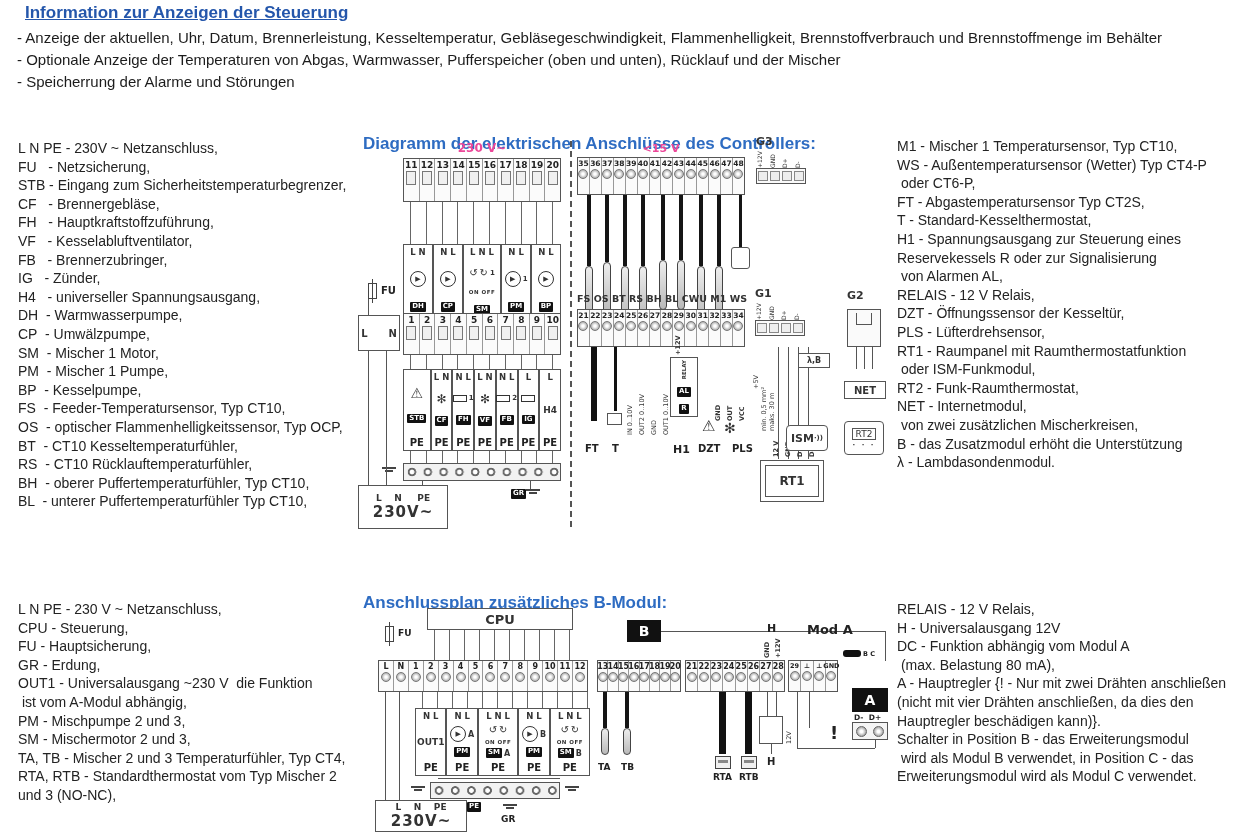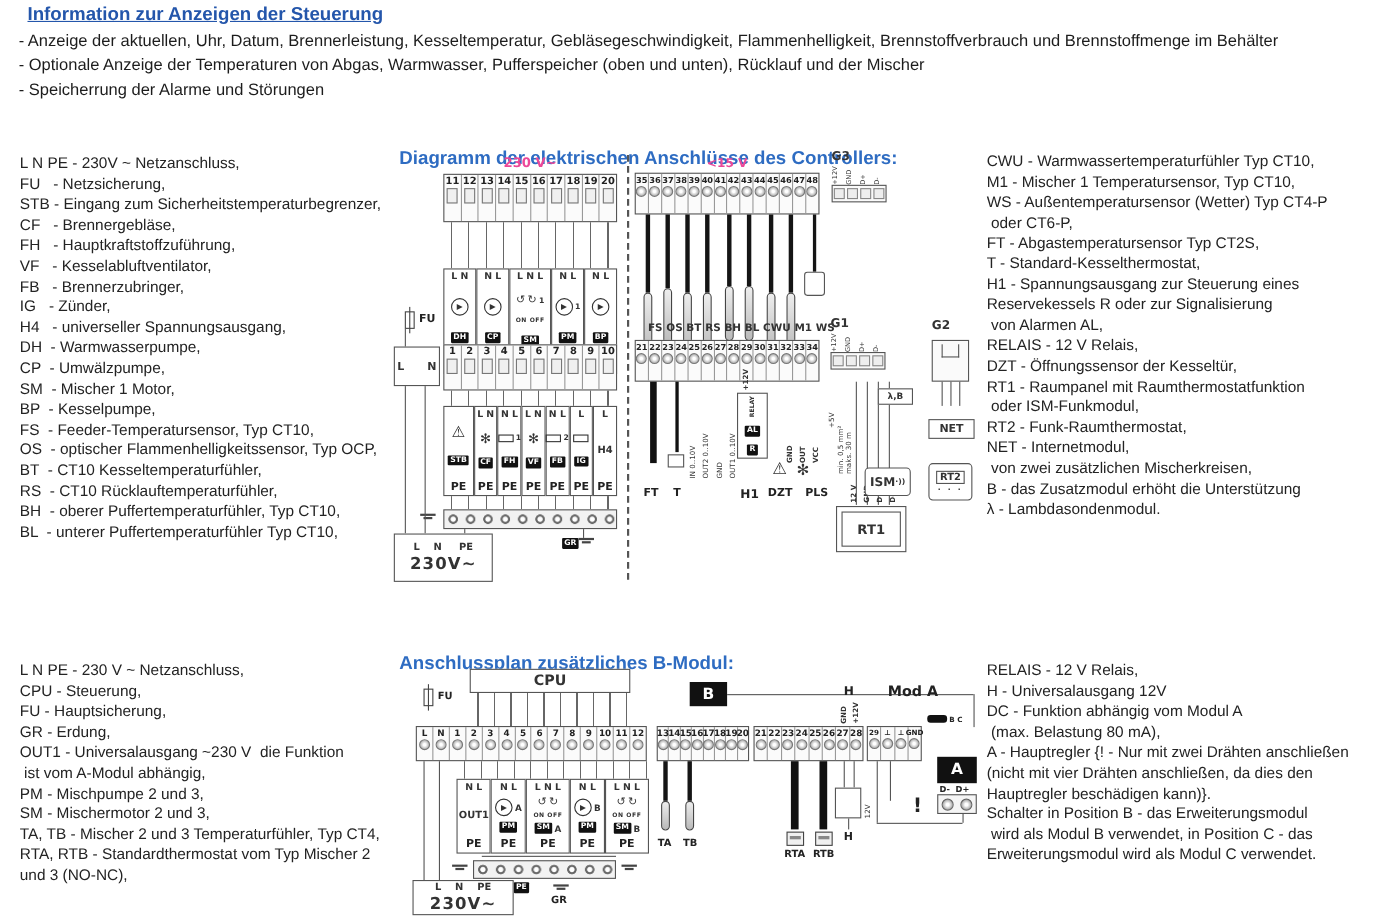--- a/index.html
+++ b/index.html
@@ -68,21 +68,21 @@
            background-image:radial-gradient(circle at 8px 50%,#fff 2px,#666 2.8px 4px,transparent 4.6px);
            background-size:15.8px 100%;background-repeat:repeat-x;}
   .gnd{position:absolute;width:14px;height:9px;}
   .gnd::before{content:"";position:absolute;top:0;left:0;right:0;height:2px;background:#444;}
   .gnd::after{content:"";position:absolute;top:3px;left:3px;right:3px;height:2px;background:#444;
               box-shadow:0 3px 0 -2px #444;}
   .sensor{position:absolute;top:62px;width:8px;height:132px;}
   .sensor::before{content:"";position:absolute;left:2px;top:0;width:4px;height:54%;background:#151515;}
   .sensor::after{content:"";position:absolute;left:0;top:54%;width:100%;height:42%;border:1px solid #444;
                  border-radius:4px;background:linear-gradient(#eee,#b9b9b9);box-sizing:border-box;}
-  .sensrow{position:absolute;display:flex;justify-content:space-between;font-weight:bold;font-size:9.5px;margin-left:12px;}
+  .sensrow{position:absolute;display:flex;justify-content:space-between;font-weight:bold;font-size:9.5px;}
   .vt{position:absolute;writing-mode:vertical-rl;transform:rotate(180deg);font-size:6.5px;color:#333;}
   .vtb{font-weight:bold;}
   .gconn{position:absolute;}
   .glabel{font-weight:bold;font-size:11px;text-align:left;}
   .gpins{display:flex;height:20px;}
   .gpin{flex:1;writing-mode:vertical-rl;transform:rotate(180deg);font-size:6px;color:#333;text-align:left;overflow:hidden;}
   .gbox{border:1.5px solid #555;height:16px;background:#fafafa;display:flex;box-sizing:border-box;}
   .gbox i{flex:1;border-right:1px solid #999;margin:2px 1px;background:#eee;border:1px solid #888;}
   .rj{position:absolute;border:1.5px solid #555;background:#fafafa;box-sizing:border-box;}
   .rj::after{content:"";display:block;width:14px;height:11px;border:1px solid #555;border-top:none;margin:3px auto 0;}
@@ -125,40 +125,41 @@
       <span class="legline">STB - Eingang zum Sicherheitstemperaturbegrenzer,</span>
       <span class="legline">CF   - Brennergebläse,</span>
       <span class="legline">FH   - Hauptkraftstoffzuführung,</span>
       <span class="legline">VF   - Kesselabluftventilator,</span>
       <span class="legline">FB   - Brennerzubringer,</span>
       <span class="legline">IG   - Zünder,</span>
       <span class="legline">H4   - universeller Spannungsausgang,</span>
       <span class="legline">DH  - Warmwasserpumpe,</span>
       <span class="legline">CP  - Umwälzpumpe,</span>
       <span class="legline">SM  - Mischer 1 Motor,</span>
+      <span class="legline">PM  - Mischer 1 Pumpe,</span>
       <span class="legline">BP  - Kesselpumpe,</span>
       <span class="legline">FS  - Feeder-Temperatursensor, Typ CT10,</span>
       <span class="legline">OS  - optischer Flammenhelligkeitssensor, Typ OCP,</span>
       <span class="legline">BT  - CT10 Kesseltemperaturfühler,</span>
       <span class="legline">RS  - CT10 Rücklauftemperaturfühler,</span>
       <span class="legline">BH  - oberer Puffertemperaturfühler, Typ CT10,</span>
       <span class="legline">BL  - unterer Puffertemperaturfühler Typ CT10,</span>
     </div>
   <div class="leg" id="leg-r1">
-      <span class="legline">CWU - Warmwassertemperaturfühler Typ CT10,</span>
       <span class="legline">M1 - Mischer 1 Temperatursensor, Typ CT10,</span>
       <span class="legline">WS - Außentemperatursensor (Wetter) Typ CT4-P</span>
       <span class="legline"> oder CT6-P,</span>
       <span class="legline">FT - Abgastemperatursensor Typ CT2S,</span>
       <span class="legline">T - Standard-Kesselthermostat,</span>
       <span class="legline">H1 - Spannungsausgang zur Steuerung eines</span>
       <span class="legline">Reservekessels R oder zur Signalisierung</span>
       <span class="legline"> von Alarmen AL,</span>
       <span class="legline">RELAIS - 12 V Relais,</span>
       <span class="legline">DZT - Öffnungssensor der Kesseltür,</span>
+      <span class="legline">PLS - Lüfterdrehsensor,</span>
       <span class="legline">RT1 - Raumpanel mit Raumthermostatfunktion</span>
       <span class="legline"> oder ISM-Funkmodul,</span>
       <span class="legline">RT2 - Funk-Raumthermostat,</span>
       <span class="legline">NET - Internetmodul,</span>
       <span class="legline"> von zwei zusätzlichen Mischerkreisen,</span>
       <span class="legline">B - das Zusatzmodul erhöht die Unterstützung</span>
       <span class="legline">λ - Lambdasondenmodul.</span>
     </div>
   <div class="leg" id="leg-l2">
       <span class="legline">L N PE - 230 V ~ Netzanschluss,</span>
@@ -484,21 +485,21 @@
     <div class="bbox" style="left:486px;top:248px;width:42px;height:18px;font-size:10px">NET</div>
     <div class="vl" style="left:498px;top:214px;height:22px"></div>
     <div class="vl" style="left:506px;top:214px;height:22px"></div>
     <div class="vl" style="left:514px;top:214px;height:22px"></div>
 
     <div class="bbox" style="left:428px;top:292px;width:42px;height:26px;font-size:11px;border-radius:4px">
       <span>ISM</span>
         <span style="font-size:7px">·))</span>
     </div>
     <div class="bbox" style="left:486px;top:288px;width:40px;height:34px;border-radius:4px;flex-direction:column;gap:1px">
-      <span style="border:1px solid #555;font-size:9px;font-weight:bold;padding:0 3px">RT2</span>
+      <span style="border:1px solid #555;font-size:9px;font-weight:normal;padding:0 3px">RT2</span>
       <span style="font-size:7px;letter-spacing:2px">· · ·</span>
     </div>
     <div class="rt1o" style="left:402px;top:327px;width:64px;height:42px">
       <div class="rt1i">RT1</div>
     </div>
   </div>
 
   <div class="diag" id="d2">
     <div class="fuse" style="left:10px;top:28px"></div>
     <span class="slabel" style="left:23px;top:30px;font-size:9px">FU</span>

